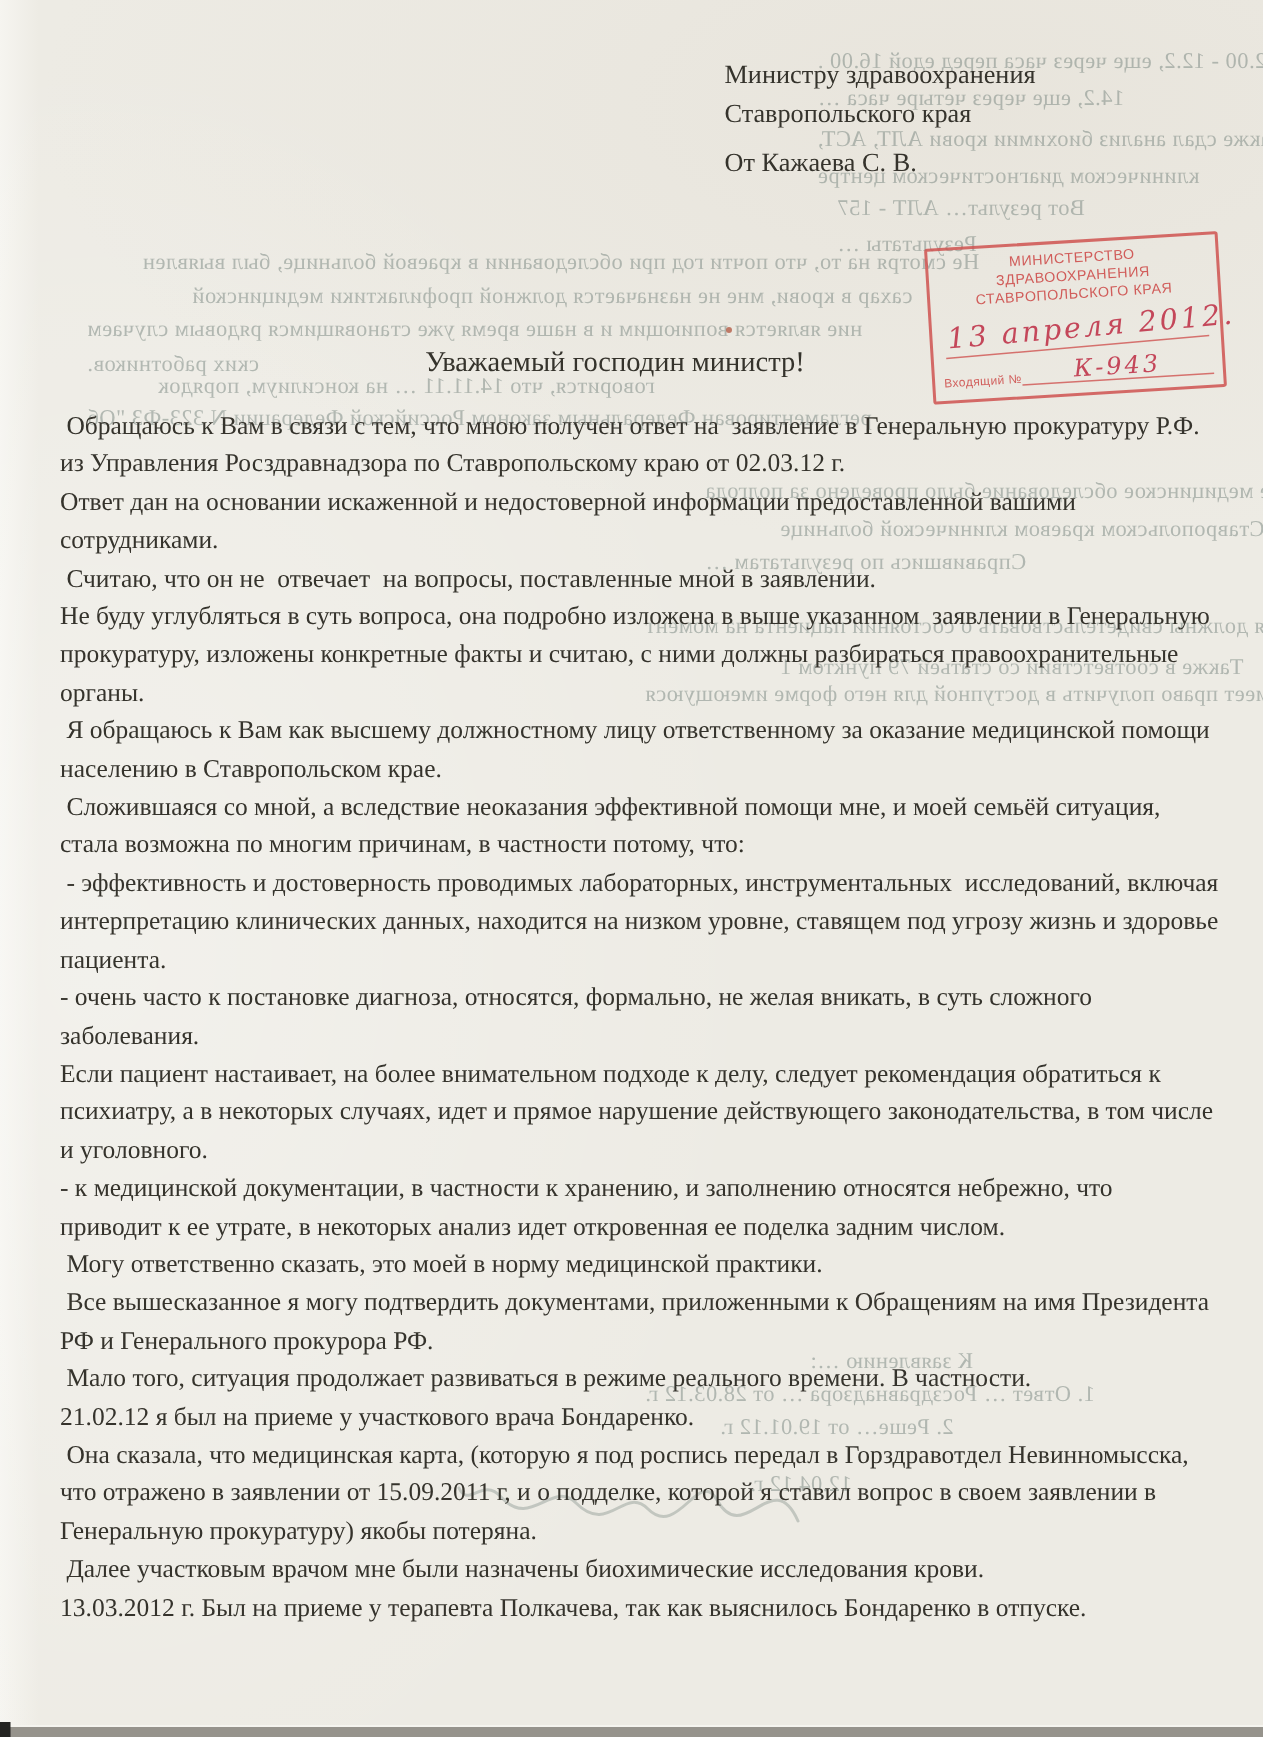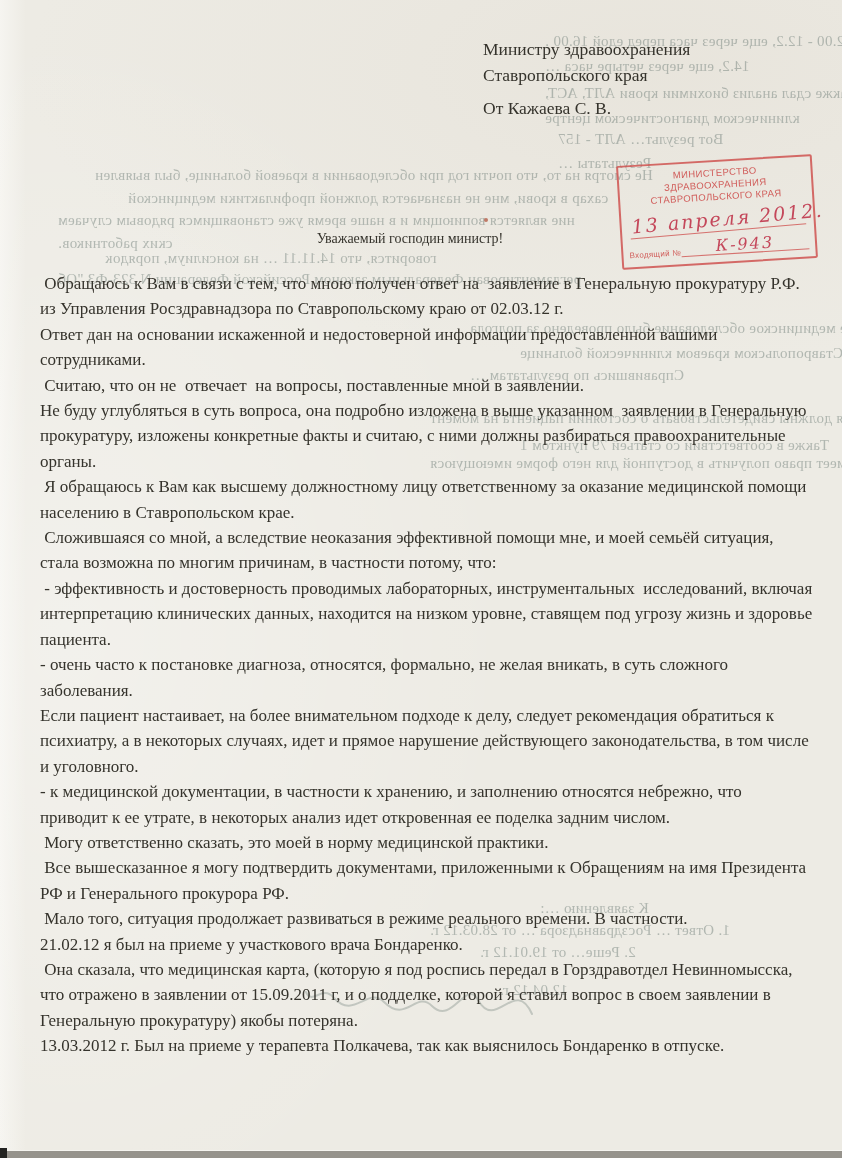--- a/index.html
+++ b/index.html
@@ -36,21 +36,21 @@
   .bl20{left:480px;top:944px} .bl21{left:500px;top:982px}
   .bleed-sig{position:absolute;left:300px;top:962px;z-index:1;opacity:.45;
     transform:scaleX(-1);filter:blur(.4px);}
 
   
   .content{position:absolute;inset:0;z-index:2;color:#35332c;font-family:Liberation Serif, serif;}
   .recipient-block{position:absolute;left:483px;top:36px;font-size:17.5px;line-height:26px;}
   .from-line{position:absolute;left:483px;top:98px;font-size:17.5px;}
   .center-block{position:absolute;left:40px;width:770px;text-align:center;padding-right:30px;box-sizing:border-box;}
   .doc-title{top:184px;font-size:27px;letter-spacing:.5px;}
-  .salutation{top:231px;font-size:14px;}
+  .salutation{top:231px;font-size:19px;}
   .doc-body{position:absolute;left:40px;top:271px;width:773px;
     font-size:17px;line-height:25.4px;}
   .para{margin:0;white-space:pre-wrap;}
 
   
   .stamp{
     position:absolute;left:616px;top:166px;width:196px;z-index:3;
     transform:rotate(-3.5deg);transform-origin:left top;
     border:2.5px solid rgba(207,82,80,.85);border-radius:2px;
     padding:5px 6px 7px;box-sizing:border-box;
@@ -130,20 +130,21 @@
         <p class="para"> Сложившаяся со мной, а вследствие неоказания эффективной помощи мне, и моей семьёй ситуация, стала возможна по многим причинам, в частности потому, что:</p>
         <p class="para"> - эффективность и достоверность проводимых лабораторных, инструментальных  исследований, включая интерпретацию клинических данных, находится на низком уровне, ставящем под угрозу жизнь и здоровье пациента.</p>
         <p class="para">- очень часто к постановке диагноза, относятся, формально, не желая вникать, в суть сложного заболевания.</p>
         <p class="para">Если пациент настаивает, на более внимательном подходе к делу, следует рекомендация обратиться к психиатру, а в некоторых случаях, идет и прямое нарушение действующего законодательства, в том числе и уголовного.</p>
         <p class="para">- к медицинской документации, в частности к хранению, и заполнению относятся небрежно, что приводит к ее утрате, в некоторых анализ идет откровенная ее поделка задним числом.</p>
         <p class="para"> Могу ответственно сказать, это моей в норму медицинской практики.</p>
         <p class="para"> Все вышесказанное я могу подтвердить документами, приложенными к Обращениям на имя Президента РФ и Генерального прокурора РФ.</p>
         <p class="para"> Мало того, ситуация продолжает развиваться в режиме реального времени. В частности.</p>
         <p class="para">21.02.12 я был на приеме у участкового врача Бондаренко.</p>
         <p class="para"> Она сказала, что медицинская карта, (которую я под роспись передал в Горздравотдел Невинномысска, что отражено в заявлении от 15.09.2011 г, и о подделке, которой я ставил вопрос в своем заявлении в Генеральную прокуратуру) якобы потеряна.</p>
+        <p class="para"> Далее участковым врачом мне были назначены биохимические исследования крови.</p>
         <p class="para">13.03.2012 г. Был на приеме у терапевта Полкачева, так как выяснилось Бондаренко в отпуске.</p>
       </div>
 
     <div class="ink-speck"></div>
   </div>
 
   <div class="stamp">
     <div class="stamp-org">МИНИСТЕРСТВО ЗДРАВООХРАНЕНИЯ</div>
     <div class="stamp-org">СТАВРОПОЛЬСКОГО КРАЯ</div>
     <div class="stamp-date">13 апреля 2012.</div>

